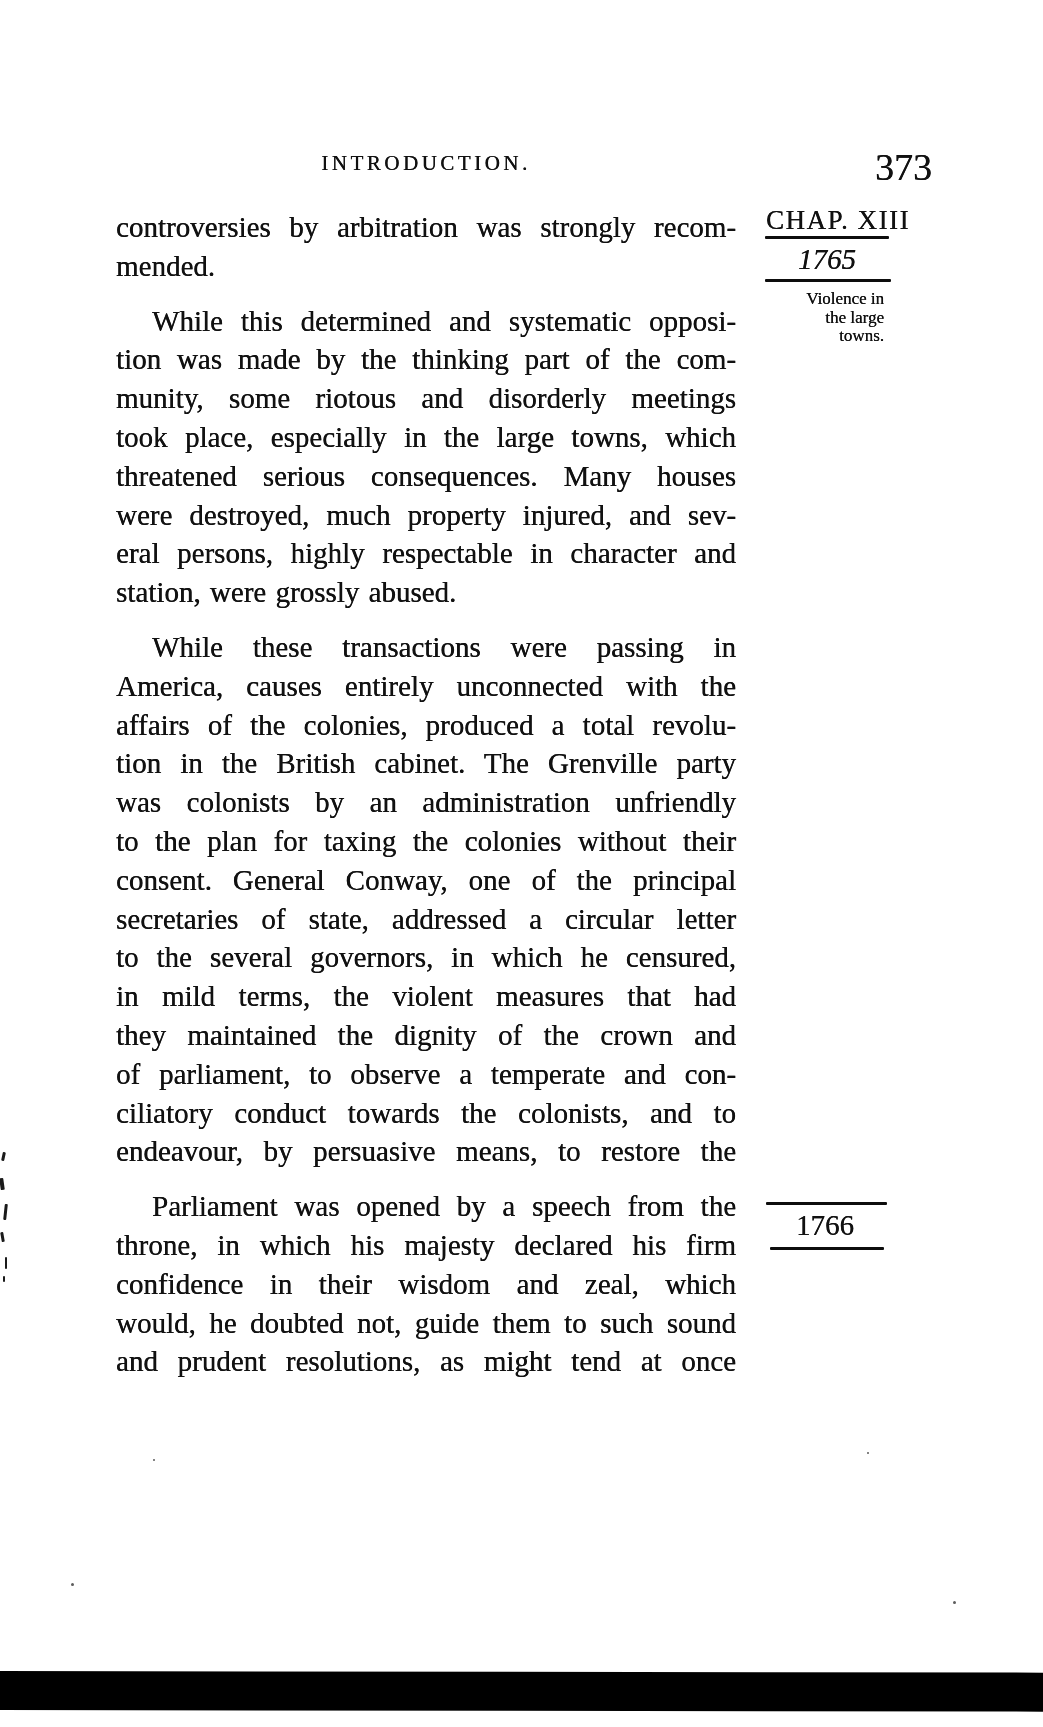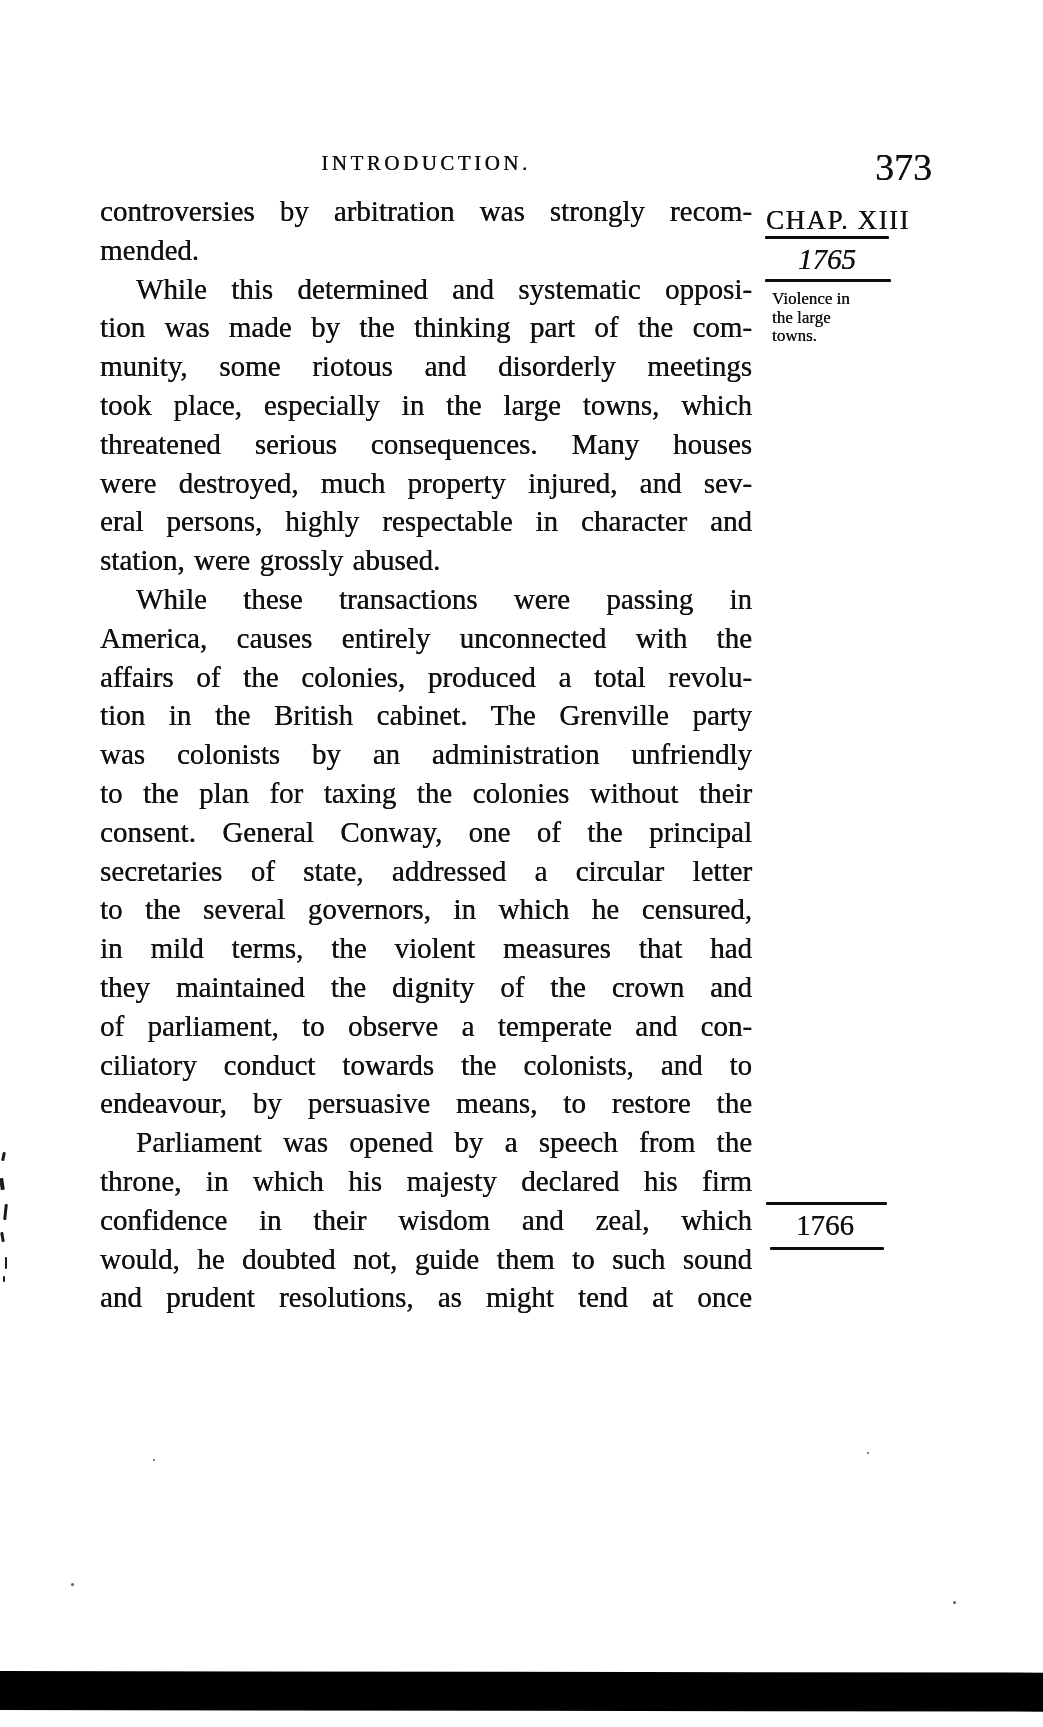--- a/index.html
+++ b/index.html
@@ -28,21 +28,21 @@
     margin-left: 47px;
   }
 
   
   .body-column {
     position: absolute; left: 100px; top: 192px; width: 652px;
     font-size: 29px; line-height: 38.8px;
     word-spacing: 2px;
     text-shadow: 0.3px 0.3px 0 currentColor;
   }
-  .para { margin: 0; }
+  .para { margin: 16px; }
   .line { text-align: justify; text-align-last: justify; white-space: normal; }
   .line.pend { text-align-last: left; }
   .para.indent .line:first-child { text-indent: 36px; }
 
   
   .chap-label {
     position: absolute; left: 766px; top: 205px; width: 124px;
     font-size: 27px; letter-spacing: 1.5px; white-space: nowrap;
     text-shadow: 0.3px 0.3px 0 currentColor;
   }
@@ -60,21 +60,21 @@
   .year-bottom {
     position: absolute; left: 766px; top: 1207px; width: 118px;
     text-align: center; font-size: 29px; line-height: 37px;
     text-shadow: 0.3px 0.3px 0 currentColor;
   }
   .sidenote {
     position: absolute; left: 772px; top: 290px; width: 112px;
     font-size: 17px; line-height: 18.5px;
     text-shadow: 0.2px 0.2px 0 currentColor;
   }
-  .snline { text-align: left; }
+  .snline { text-align: right; }
 
   
   .band {
     position: absolute; left: -6px; top: 1671px; width: 1058px; height: 39px;
     background: #000;
     transform: rotate(0.09deg); transform-origin: left top;
   }
   .speck { position: absolute; background: #1a1a1a; border-radius: 1px; }
   .sp1 { left: 2px;  top: 1152px; width: 3px; height: 9px;  transform: rotate(12deg); }
   .sp2 { left: 0px;  top: 1178px; width: 4px; height: 12px; transform: rotate(-8deg); }

